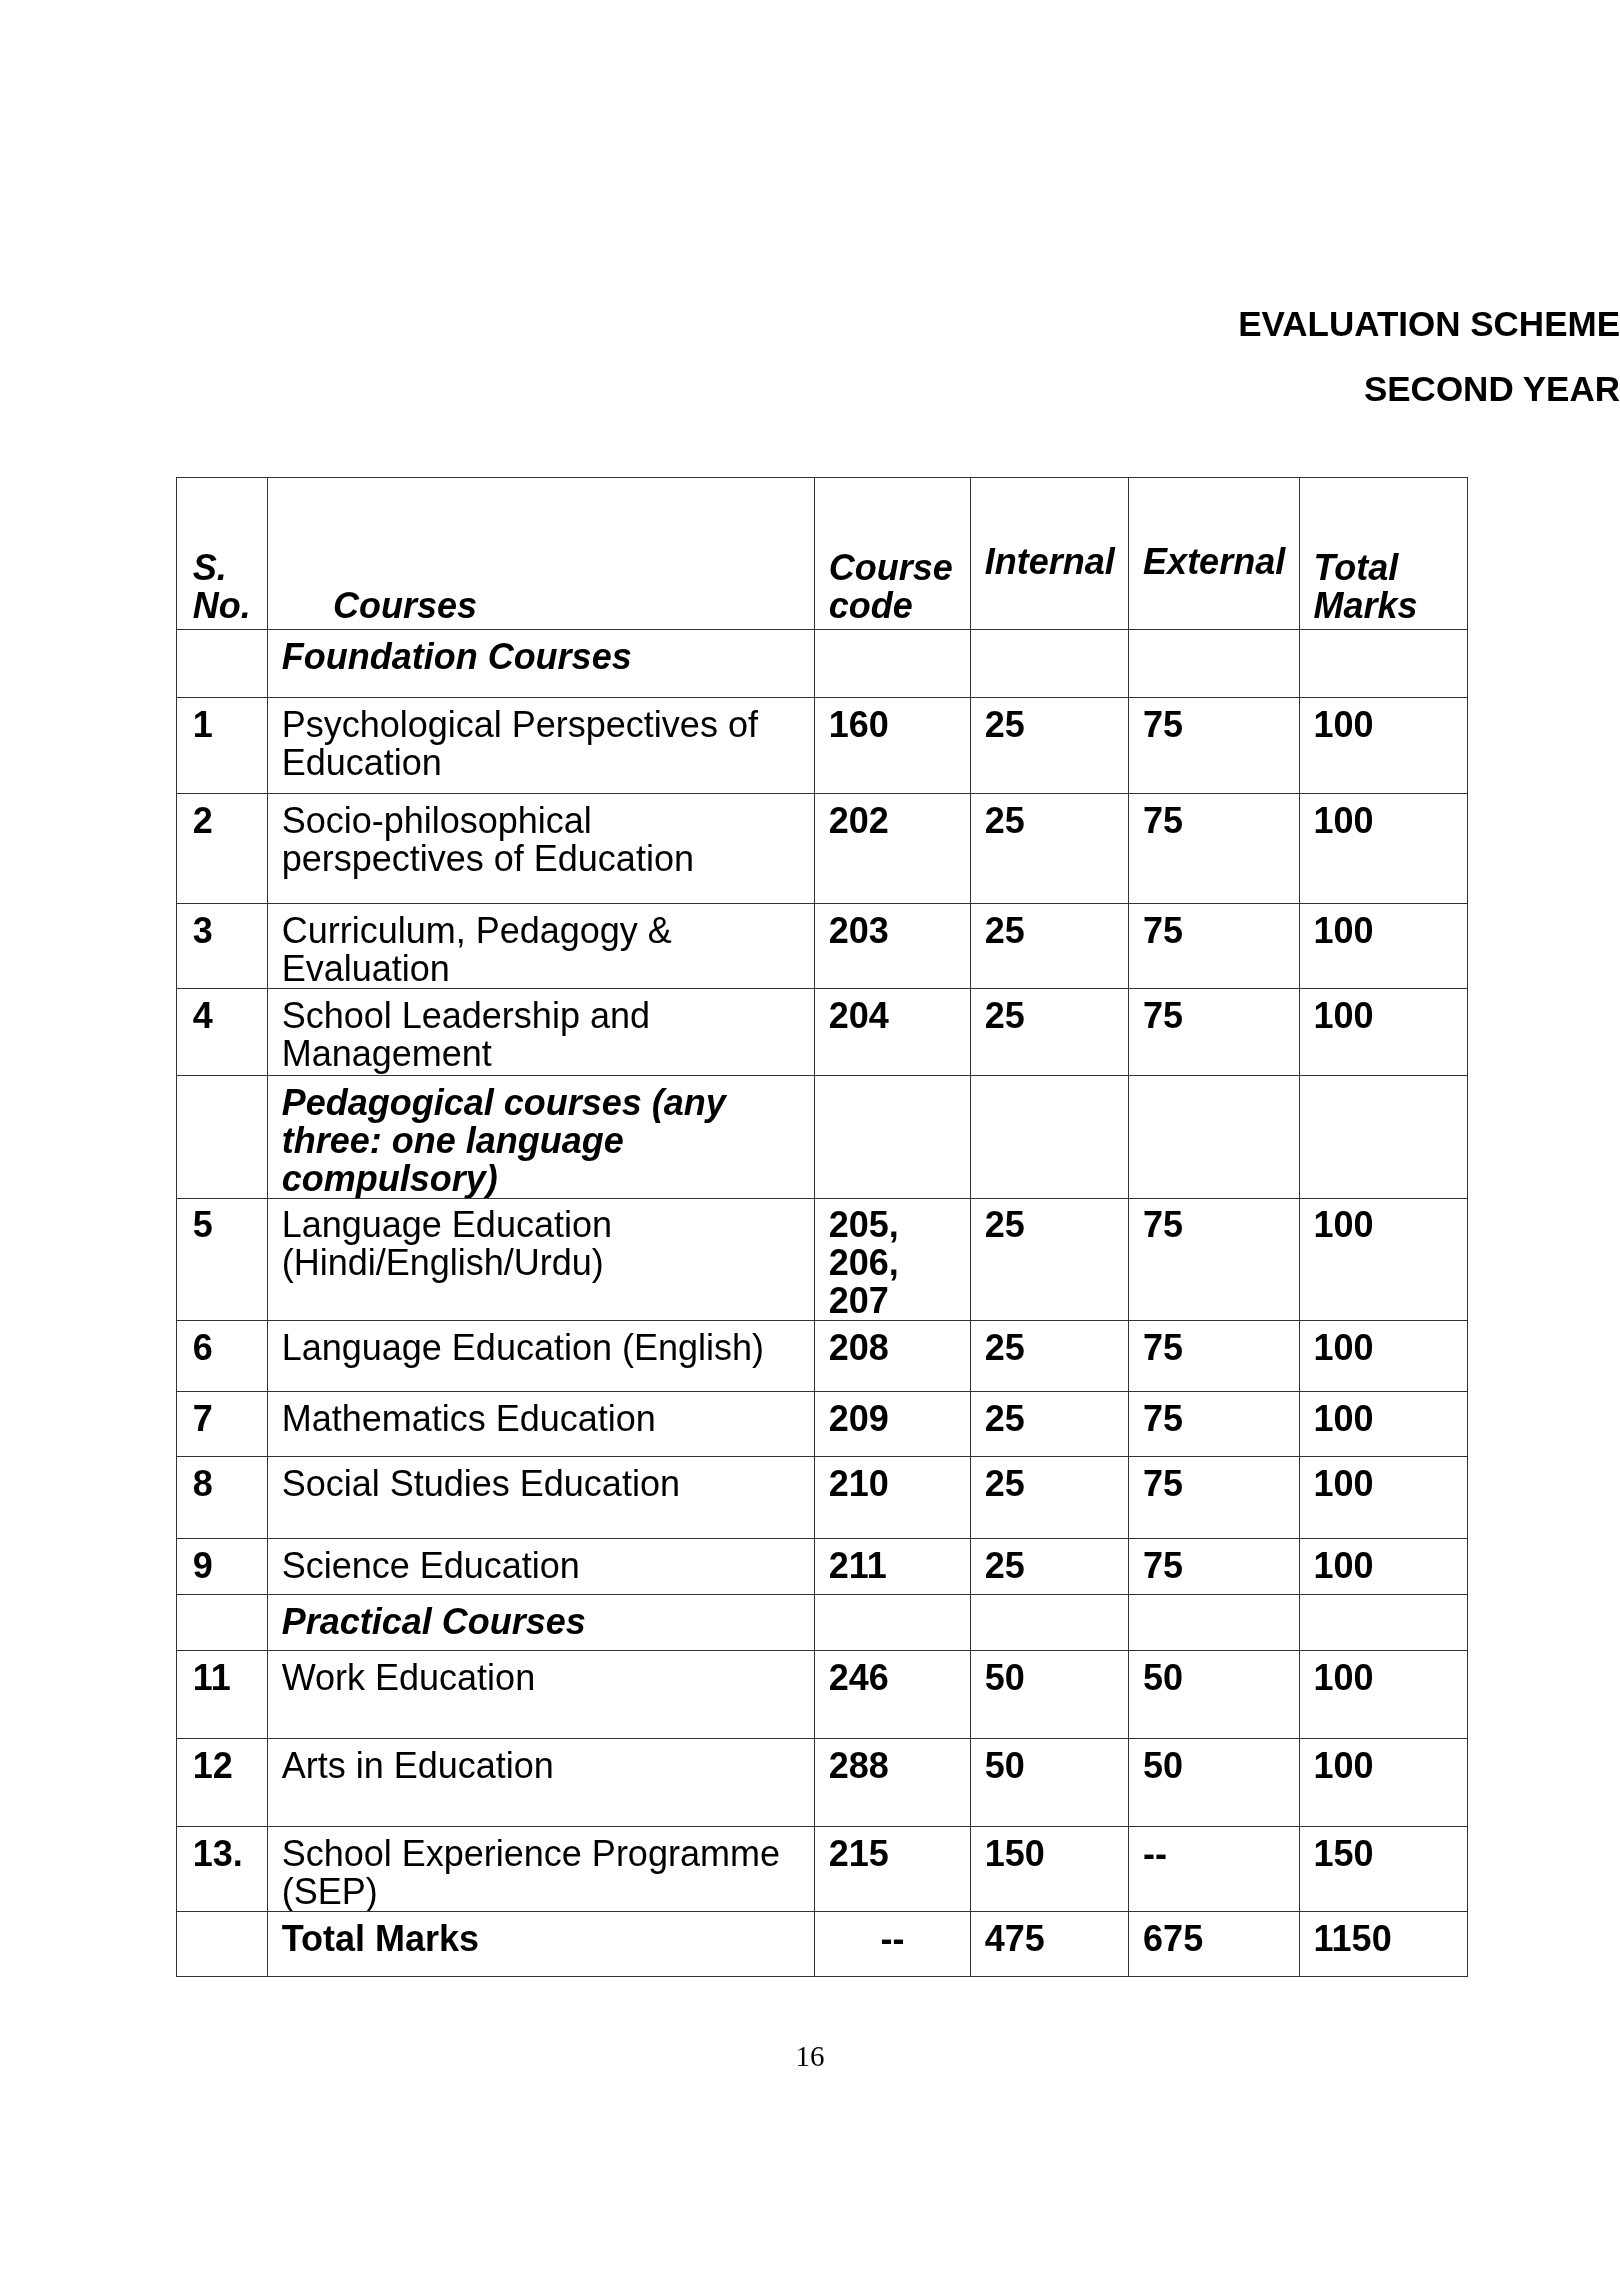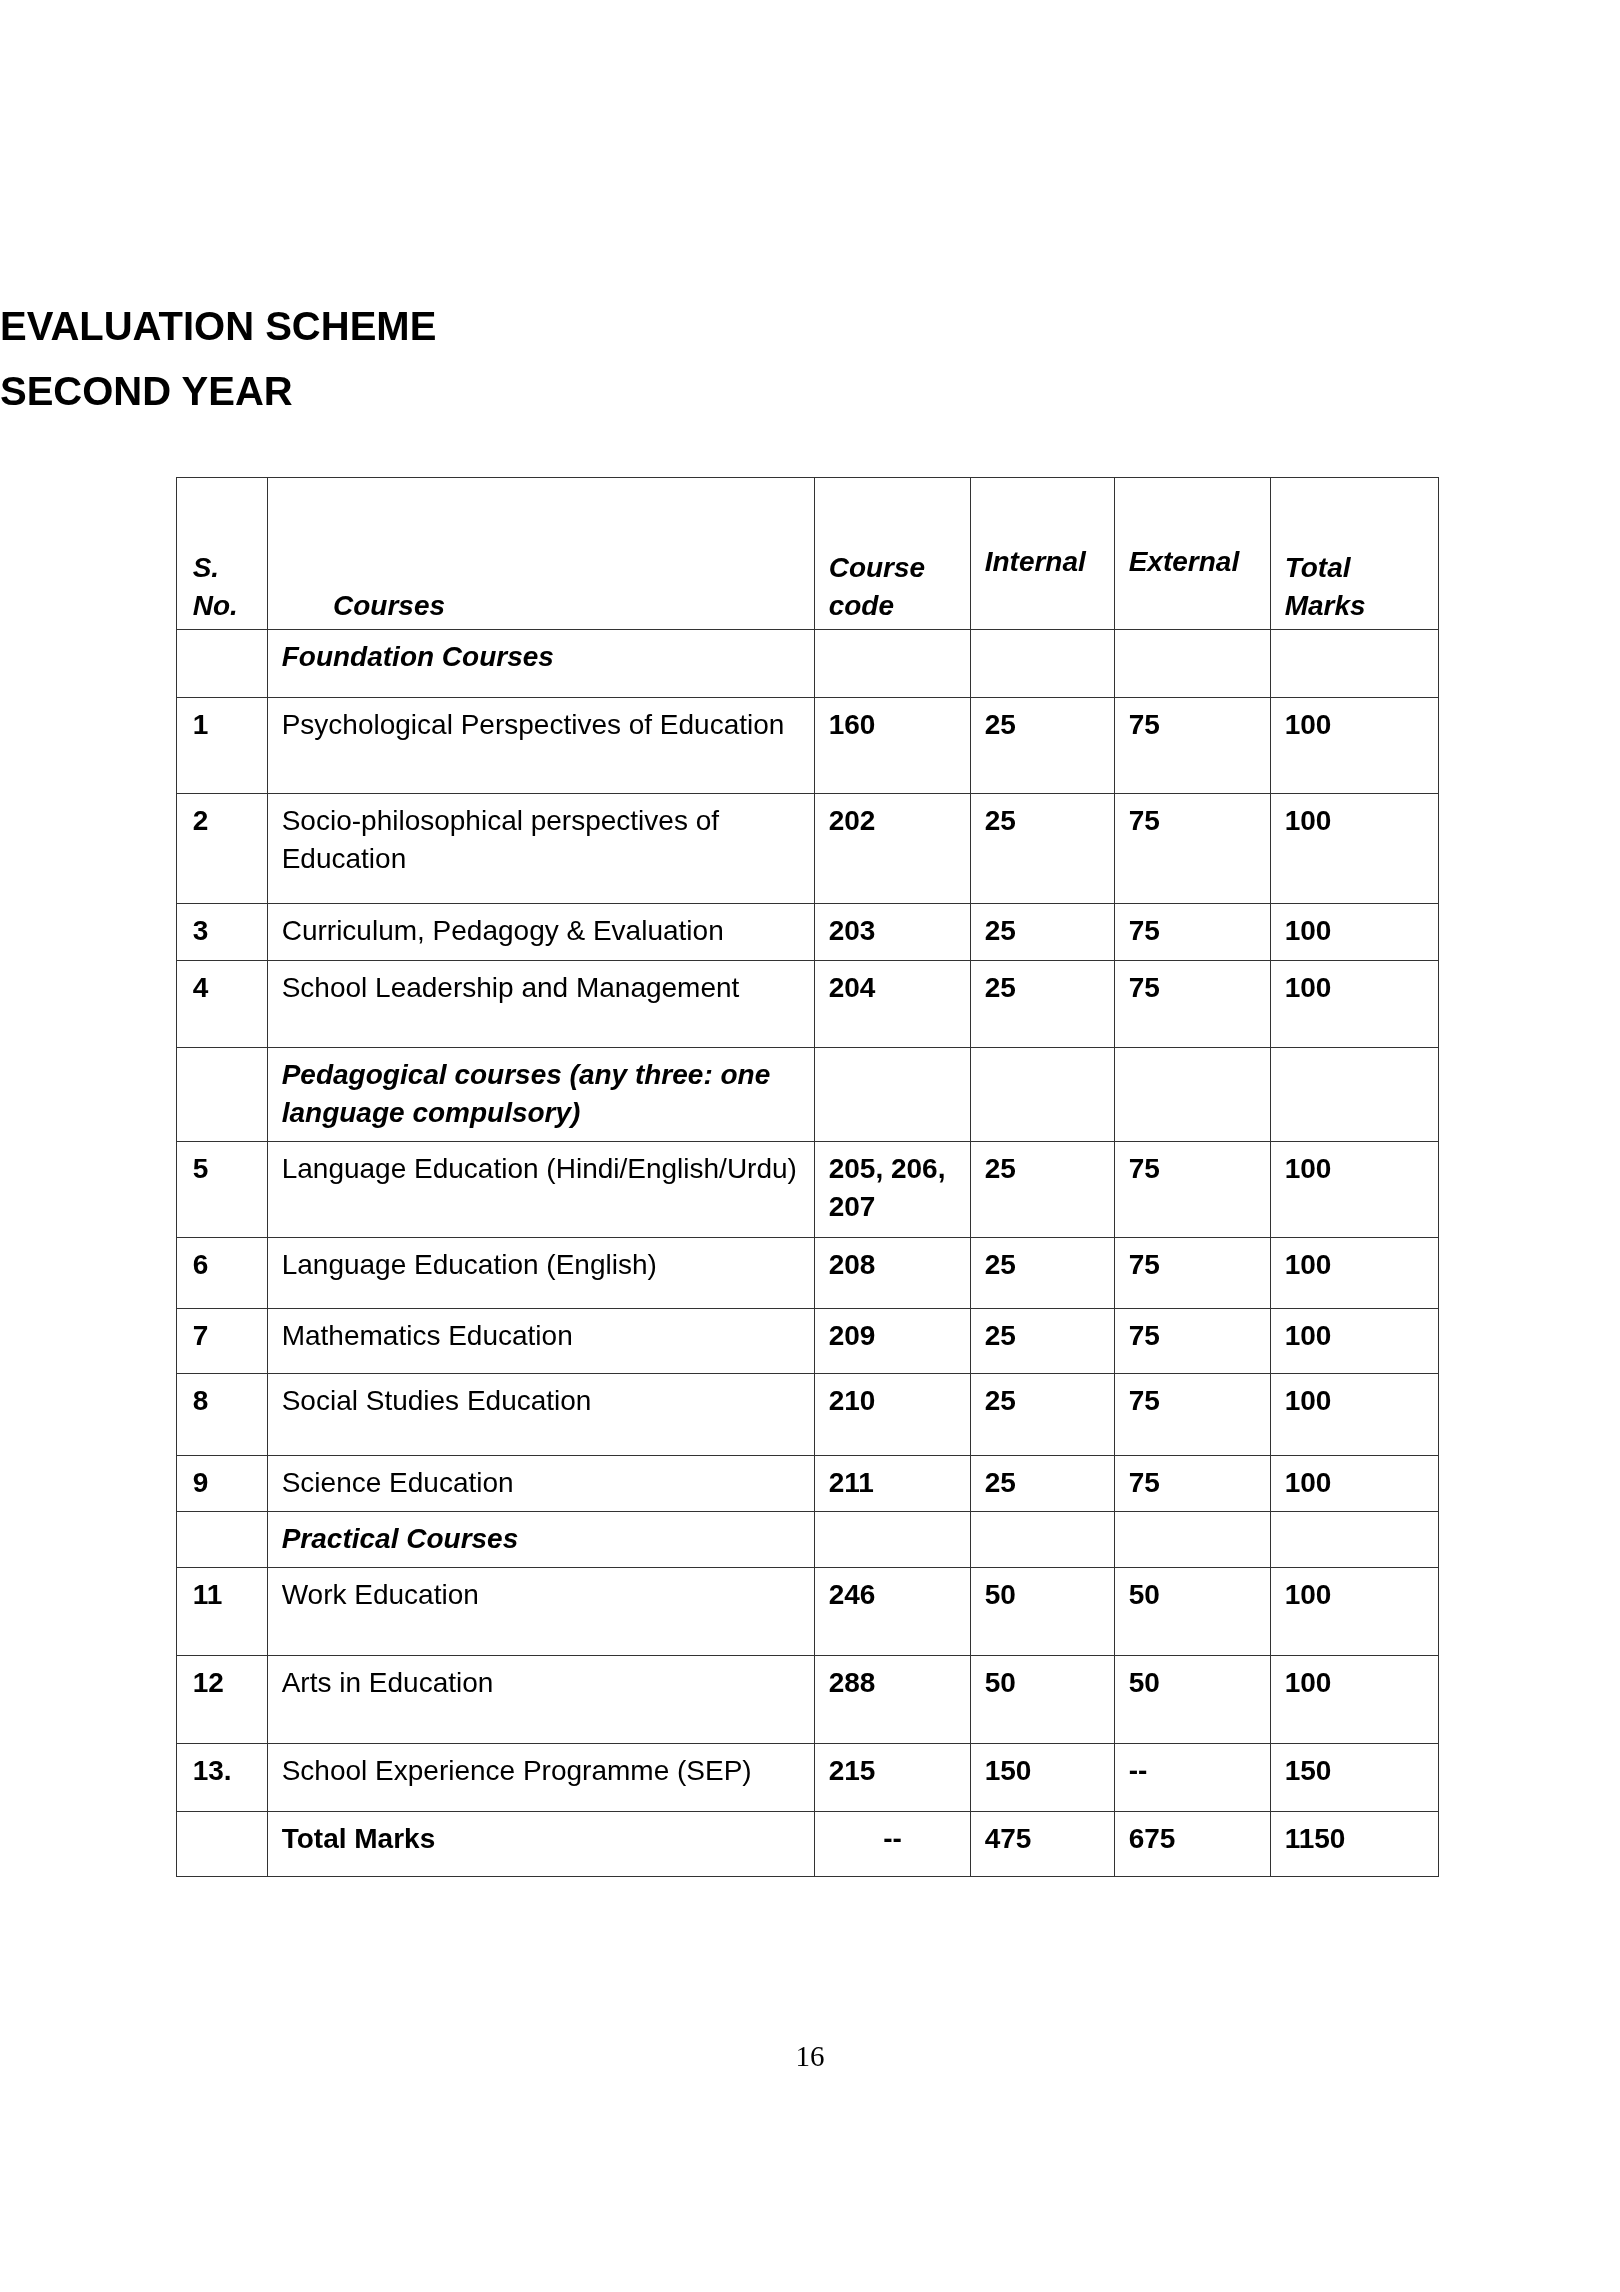--- a/index.html
+++ b/index.html
@@ -1,26 +1,26 @@
 <!DOCTYPE html>
 <html><head>
 <meta charset="utf-8">
 <style>
   html, body { margin: 0; padding: 0; background: #ffffff; }
   body { width: 1620px; height: 2293px; position: relative; overflow: hidden; color: #000; }
   .title {
-    position: absolute; left: 0; width: 1620px; text-align: left;
-    font-family: "Liberation Sans", sans-serif; font-weight: bold; font-size: 40px;
+    position: absolute; left: 0; width: 1620px; text-align: right;
+    font-family: "Liberation Sans", sans-serif; font-weight: bold; font-size: 35px;
   }
   #title1 { top: 304px; }
   #title2 { top: 369px; }
   table {
     position: absolute; left: 176px; top: 477px;
     border-collapse: collapse; table-layout: fixed;
-    font-family: "Liberation Sans", sans-serif; font-size: 28px; line-height: 38px;
+    font-family: "Liberation Sans", sans-serif; font-size: 36px; line-height: 38px;
   }
   td {
     border: 1.5px solid #333; vertical-align: top;
     padding: 7.8px 13.7px 0 13.7px; box-sizing: border-box; overflow: hidden;
   }
   td.c0 { padding-left: 15.7px; }
   .b { font-weight: bold; }
   .bi { font-weight: bold; font-style: italic; }
   .hdr td { vertical-align: bottom; padding-bottom: 3.9px; }
   .center { text-align: center; }

